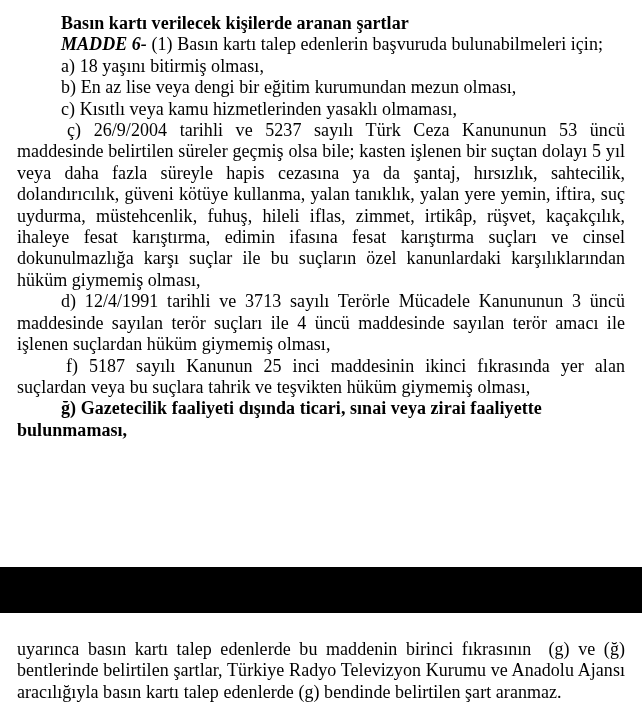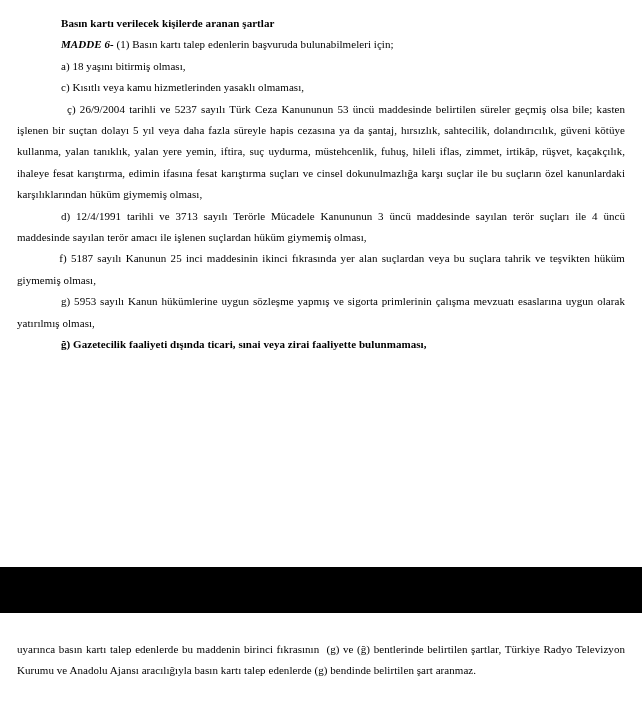--- a/index.html
+++ b/index.html
@@ -27,21 +27,21 @@
   }
   .doc-top {
     top: 13px;
   }
   .doc-bottom {
     top: 639px;
   }
   p.line {
     margin: 0;
     padding: 0;
-    font-size: 11px;
+    font-size: 18px;
     line-height: 21.4px;
     text-align: justify;
     text-justify: inter-word;
     white-space: pre-wrap;
     letter-spacing: 0.05px;
   }
   p.heading {
     font-weight: bold;
     text-align: left;
     text-indent: 44px;
@@ -81,31 +81,31 @@
 <div class="page">
 
   <div class="doc-block doc-top">
 
     <p class="line heading">Basın kartı verilecek kişilerde aranan şartlar</p>
 
     <p class="line para-ind"><span class="bold">MADDE 6-</span><span> (1) Basın kartı talep edenlerin başvuruda bulunabilmeleri için;</span></p>
 
     <p class="line para-ind">a) 18 yaşını bitirmiş olması,</p>
 
+    <p class="line para-ind">b) En az lise veya dengi bir eğitim kurumundan mezun olması,</p>
 
     <p class="line para-ind">c) Kısıtlı veya kamu hizmetlerinden yasaklı olmaması,</p>
 
     <p class="line para-ind-wide">ç) 26/9/2004 tarihli ve 5237 sayılı Türk Ceza Kanununun 53 üncü maddesinde belirtilen süreler geçmiş olsa bile; kasten işlenen bir suçtan dolayı 5 yıl veya daha fazla süreyle hapis cezasına ya da şantaj, hırsızlık, sahtecilik, dolandırıcılık, güveni kötüye kullanma, yalan tanıklık, yalan yere yemin, iftira, suç uydurma, müstehcenlik, fuhuş, hileli iflas, zimmet, irtikâp, rüşvet, kaçakçılık, ihaleye fesat karıştırma, edimin ifasına fesat karıştırma suçları ve cinsel dokunulmazlığa karşı suçlar ile bu suçların özel kanunlardaki karşılıklarından hüküm giymemiş olması,</p>
 
     <p class="line para-ind">d) 12/4/1991 tarihli ve 3713 sayılı Terörle Mücadele Kanununun 3 üncü maddesinde sayılan terör suçları ile 4 üncü maddesinde sayılan terör amacı ile işlenen suçlardan hüküm giymemiş olması,</p>
 
 
     <p class="line para-ind-sm"> f) 5187 sayılı Kanunun 25 inci maddesinin ikinci fıkrasında yer alan suçlardan veya bu suçlara tahrik ve teşvikten hüküm giymemiş olması,</p>
 
-    <p class="line para-ind">g) 5953 sayılı Kanun hükümlerine uygun sözleşme yapmış ve sigorta primlerinin çalışma mevzuatı esaslarına uygun olarak yatırılmış olması,</p>
 
     <p class="line para-ind lastline">ğ) Gazetecilik faaliyeti dışında ticari, sınai veya zirai faaliyette bulunmaması,</p>
 
 
 
   </div>
 
   <div class="black-band"></div>
 
   <div class="doc-block doc-bottom">

